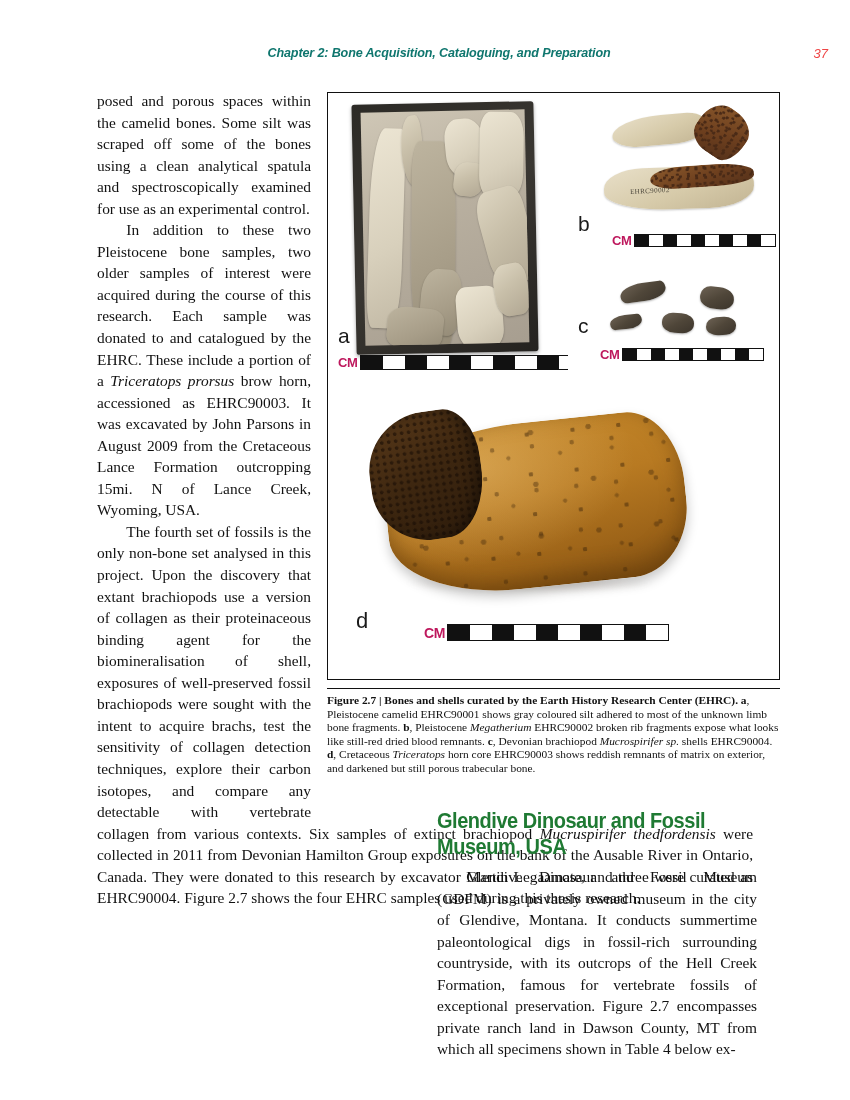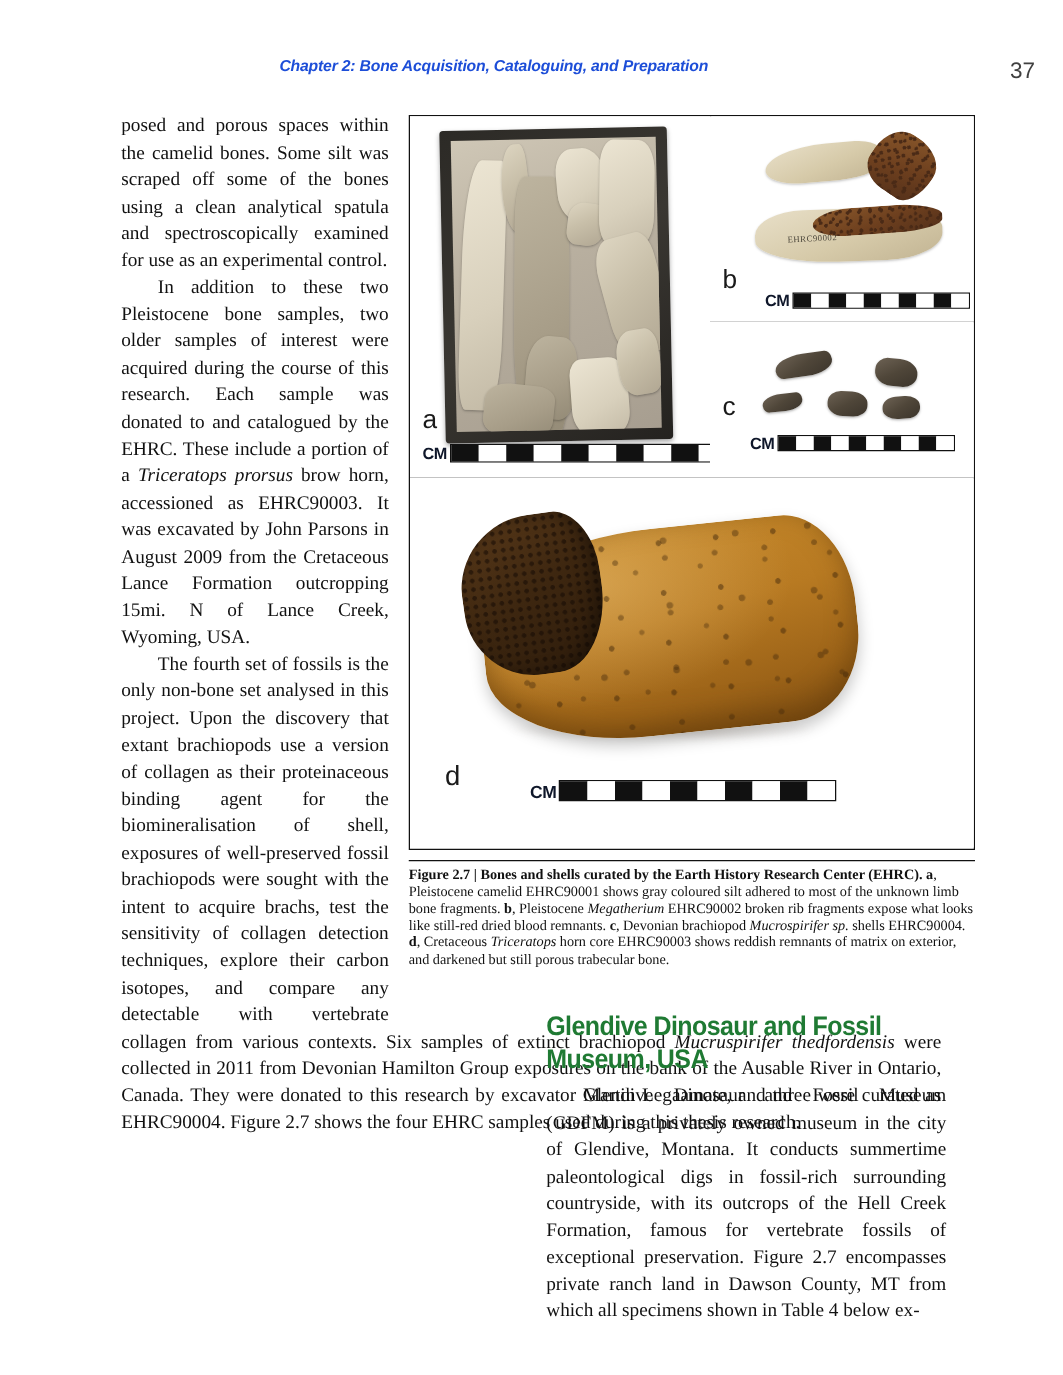--- a/index.html
+++ b/index.html
@@ -15,26 +15,27 @@
 
   
   .runhead {
     position:absolute; left:0; top:46px; width:850px; height:24px;
   }
   .runhead-title {
     position:absolute; left:0; top:0; width:790px; text-align:center;
     font-family:"Liberation Sans", sans-serif;
     font-style:italic; font-weight:bold; font-size:12.6px;
     letter-spacing:-0.15px;
-    color:#1d4ed8;
+    color:#0f766e;
+    padding-left:44px;
   }
   .page-number {
     position:absolute; right:22px; top:0px;
     font-family:"Liberation Sans", sans-serif;
-    font-size:18px; color:#404040;
+    font-size:13px; color:#ef4444;font-style:italic;
   }
 
   
   .bodytext {
     position:absolute; left:97px; top:90px; width:656px;
     font-size:15.4px; line-height:21.55px;
     text-align:justify;
     hyphens:manual;
     color:#111;
   }
@@ -71,21 +72,21 @@
     position:absolute; z-index:6;
     font-family:"Liberation Sans", sans-serif;
     font-size:21px; color:#1a1a1a; line-height:1;
   }
   .plabel-d { font-size:22px; }
 
   
   .scale { position:absolute; z-index:6; display:flex; align-items:center; }
   .scale .cm {
     font-family:"Liberation Sans", sans-serif;
-    font-weight:bold; font-size:13px; color:#0f172a;
+    font-weight:bold; font-size:13px; color:#be185d;
     margin-right:2px; letter-spacing:-0.3px;
   }
   .scale .bar {
     display:flex; border:1px solid #111; height:13px; background:#fff;
   }
   .scale .bar i { display:block; width:22px; height:100%; }
   .scale .bar i.k { background:#111; }
   .scale .bar i.w { background:#fff; }
 
   

